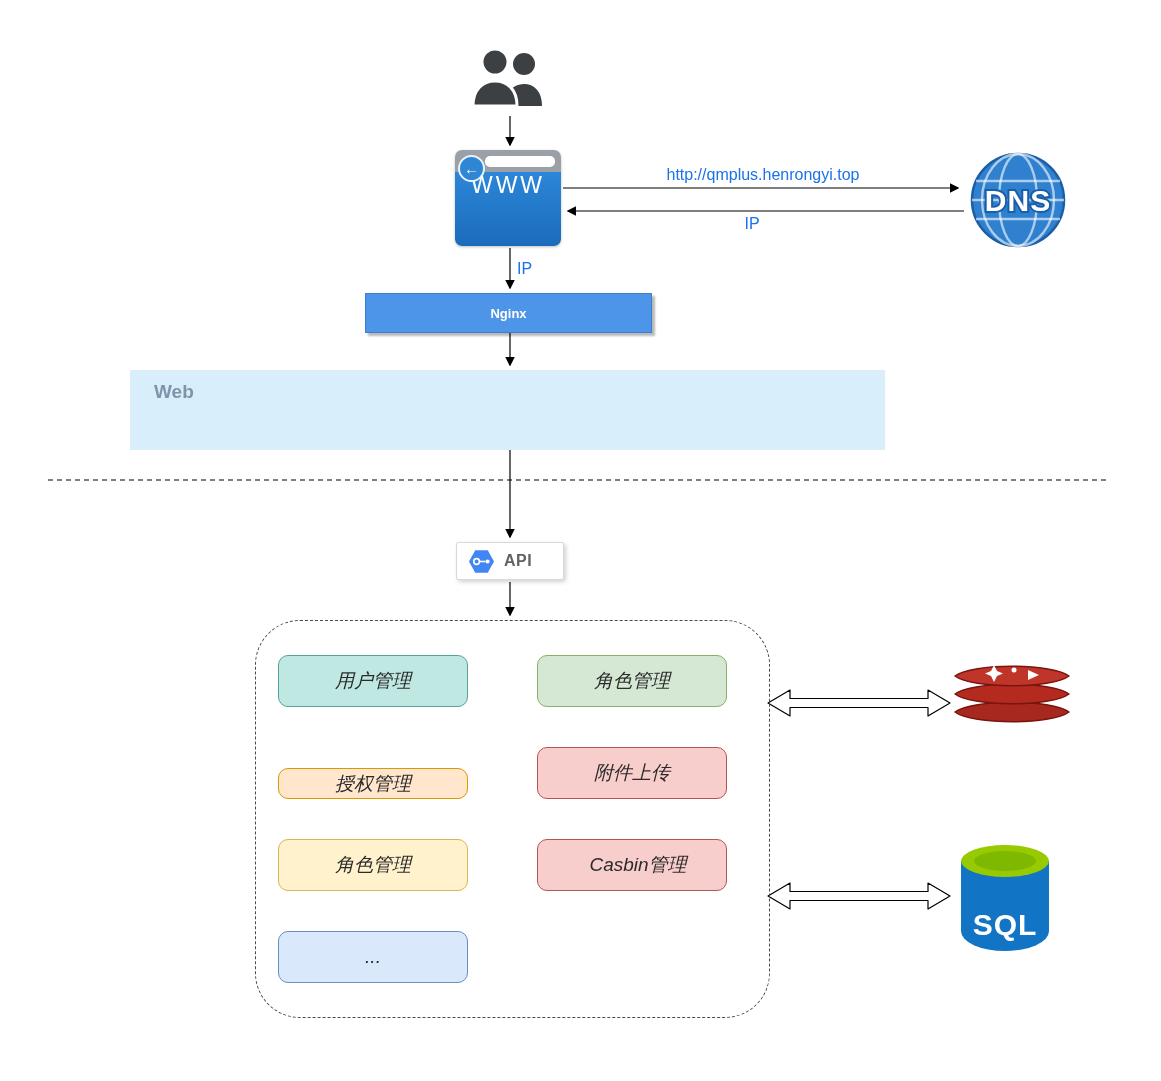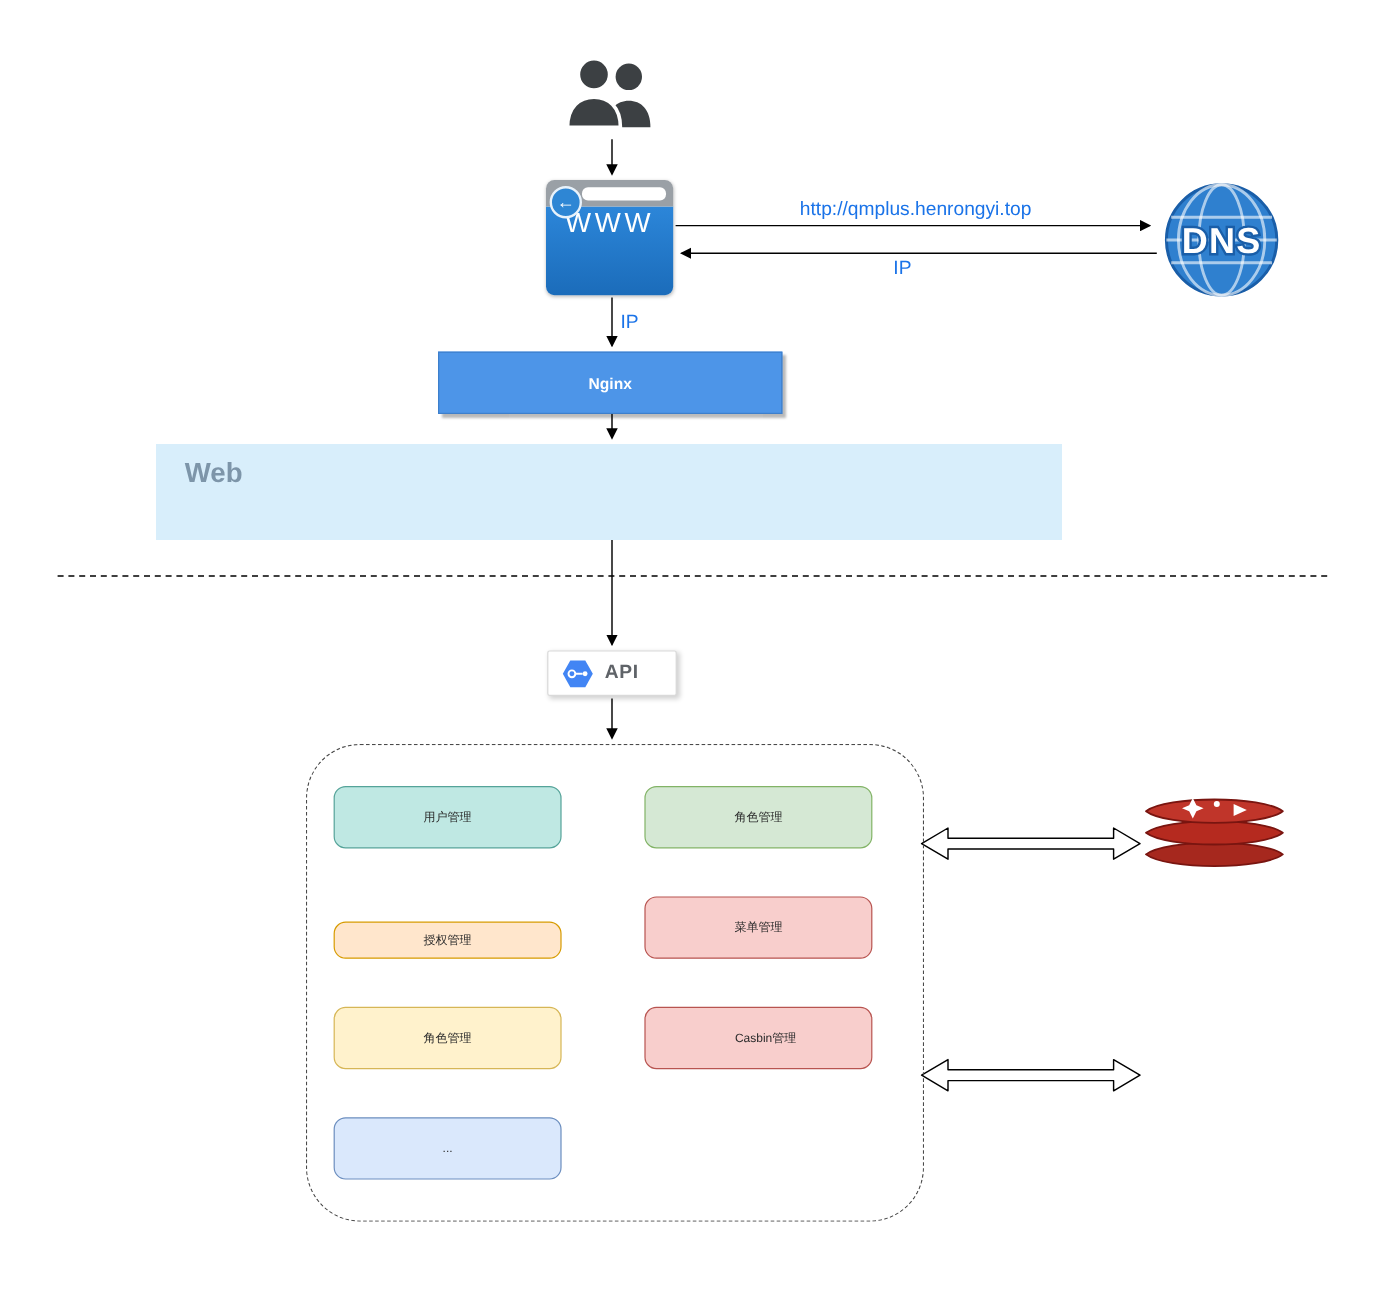--- a/index.html
+++ b/index.html
@@ -4,21 +4,21 @@
 <style>
   * { margin:0; padding:0; box-sizing:border-box; }
   html,body { background:#ffffff; font-family:"Liberation Sans","DejaVu Sans",sans-serif; }
   .canvas { position:relative; width:1161px; height:1081px; background:#fff; overflow:hidden; }
 
   .overlay { position:absolute; left:0; top:0; width:1161px; height:1081px; z-index:5; pointer-events:none; }
 
   
   .web-region { position:absolute; left:130px; top:370px; width:755px; height:80px; background:#d8eefb; z-index:1; }
   .server-region { position:absolute; left:135px; top:510px; width:750px; height:520px; background:#f2f2f3; z-index:1; }
-  .region-label { position:absolute; left:24px; top:11px; font-size:23px; font-weight:bold; }
+  .region-label { position:absolute; left:24px; top:11px; font-size:19px; font-weight:bold; }
   .web-region .region-label { color:#7d95a9; }
   .server-region .region-label { color:#9a9a9a; }
 
   
   .users-node { position:absolute; left:462px; top:48px; width:96px; height:66px; z-index:10; }
   .users-node svg { width:100%; height:100%; }
 
   
   .browser-node { position:absolute; left:455px; top:150px; width:106px; height:96px; z-index:10; border-radius:7px; box-shadow:0 1px 3px rgba(0,0,0,.25); }
   .browser-bar { position:relative; height:22px; background:#9aa0a6; border-radius:7px 7px 0 0; }
@@ -26,37 +26,37 @@
   .browser-body { height:74px; background:linear-gradient(#2c86d9,#1b6cba); border-radius:0 0 7px 7px; display:flex; justify-content:center; }
   .browser-label { color:#fff; font-size:23px; letter-spacing:3px; font-weight:400; }
   .browser-badge { position:absolute; left:3px; top:5px; width:27px; height:27px; border-radius:50%; background:#2e86d4; border:2px solid #e8f2fb; display:flex; align-items:center; justify-content:center; z-index:11; }
   .back-arrow { color:#fff; font-size:15px; font-weight:bold; line-height:1; }
 
   
   .dns-node { position:absolute; left:966px; top:150px; width:104px; height:100px; z-index:10; }
   .dns-node svg { width:100%; height:100%; }
 
   
-  .nginx-node { position:absolute; left:365px; top:293px; width:287px; height:52px; background:#4d95e8; border:1px solid #3d7fcc; box-shadow:3px 3px 2px rgba(0,0,0,.28); display:flex; align-items:center; justify-content:center; z-index:10; }
+  .nginx-node { position:absolute; left:365px; top:293px; width:287px; height:40px; background:#4d95e8; border:1px solid #3d7fcc; box-shadow:3px 3px 2px rgba(0,0,0,.28); display:flex; align-items:center; justify-content:center; z-index:10; }
   .nginx-label { color:#fff; font-size:13px; font-weight:bold; }
 
   
   .edge-label { position:absolute; z-index:6; color:#1a73e8; font-size:16px; }
   .url-label { left:655px; top:166px; width:216px; text-align:center; }
   .ip-return-label { left:722px; top:215px; width:60px; text-align:center; }
   .ip-nginx-label { left:517px; top:260px; }
 
   
   .api-node { position:absolute; left:456px; top:542px; width:108px; height:38px; background:#fff; border:1px solid #d9d9d9; border-radius:2px; box-shadow:2px 2px 4px rgba(0,0,0,.18); display:flex; align-items:center; gap:9px; padding-left:11px; z-index:10; }
   .api-label { color:#5f6368; font-size:16px; font-weight:bold; letter-spacing:.5px; }
 
   
   .module-container { position:absolute; left:255px; top:620px; width:515px; height:398px; border:1.4px dashed #4a4a4a; border-radius:45px; z-index:10; }
   .module-grid { width:100%; height:100%; display:grid; grid-template-columns:190px 190px; grid-template-rows:repeat(4,52px); column-gap:69px; row-gap:40px; padding-left:22px; align-content:center; justify-content:start; }
-  .module-box { border:1px solid; border-radius:10px; display:flex; align-items:center; justify-content:center; font-size:10px; color:#2b2b2b; }
+  .module-box { border:1px solid; border-radius:10px; display:flex; align-items:center; justify-content:center; font-size:19px; color:#2b2b2b;font-style:italic; }
 
   
   .redis-node { position:absolute; left:952px; top:652px; width:120px; height:84px; z-index:10; }
   .redis-node svg { width:100%; height:100%; }
   .sql-node { position:absolute; left:955px; top:835px; width:100px; height:126px; z-index:10; }
   .sql-node svg { width:100%; height:100%; }
 </style>
 </head>
 <body>
 
@@ -143,34 +143,42 @@
       <circle cx="21.8" cy="14" r="2.3" fill="#fff"></circle>
     </svg>
     <span class="api-label">API</span>
   </div>
 
   <div class="module-container">
     <div class="module-grid">
         <div class="module-box" style="background: rgb(191, 232, 227); border-color: rgb(85, 163, 153);">用户管理</div>
         <div class="module-box" style="background: rgb(213, 232, 212); border-color: rgb(130, 179, 102);">角色管理</div>
         <div class="module-box" style="background: rgb(255, 230, 204); border-color: rgb(215, 155, 0); margin-top: 21px;">授权管理</div>
-        <div class="module-box" style="background: rgb(248, 206, 204); border-color: rgb(184, 84, 80);">菜单管理</div>
+        <div class="module-box" style="background: rgb(248, 206, 204); border-color: rgb(184, 84, 80);">附件上传</div>
         <div class="module-box" style="background: rgb(255, 242, 204); border-color: rgb(214, 182, 86);">角色管理</div>
         <div class="module-box" style="background: rgb(248, 206, 204); border-color: rgb(184, 84, 80); padding-left: 12px;">Casbin管理</div>
         <div class="module-box" style="background: rgb(218, 232, 252); border-color: rgb(108, 142, 191);">...</div>
       </div>
   </div>
 
   <div class="redis-node">
     <svg viewBox="0 0 120 84">
       <g stroke="#791510" stroke-width="1.5" stroke-linejoin="round">
         <path d="M3,60 C20,47 100,47 117,60 C100,73 20,73 3,60 Z" fill="#a6281e"></path>
         <path d="M3,42 C20,29 100,29 117,42 C100,55 20,55 3,42 Z" fill="#b52a1f"></path>
         <path d="M3,24 C20,11 100,11 117,24 C100,37 20,37 3,24 Z" fill="#c0352a"></path>
       </g>
       <path d="M42,13 L45,19 L51,21.5 L45,24 L42,30 L39,24 L33,21.5 L39,19 Z" fill="#fff"></path>
       <circle cx="62" cy="18" r="2.5" fill="#fff"></circle>
       <path d="M76,18 L87,23 L76,28 Z" fill="#fff"></path>
     </svg>
   </div>
 
+  <div class="sql-node">
+    <svg viewBox="0 0 100 126">
+      <path d="M6,26 v70 a44,20 0 0 0 88,0 v-70 z" fill="#1274c4"></path>
+      <ellipse cx="50" cy="26" rx="44" ry="16" fill="#97ca00"></ellipse>
+      <ellipse cx="50" cy="26" rx="31" ry="10" fill="#7fb800"></ellipse>
+      <text x="50" y="100" text-anchor="middle" font-size="30" font-weight="800" letter-spacing="1" fill="#fff">SQL</text>
+    </svg>
+  </div>
 
 </div>
 
 </body></html>

